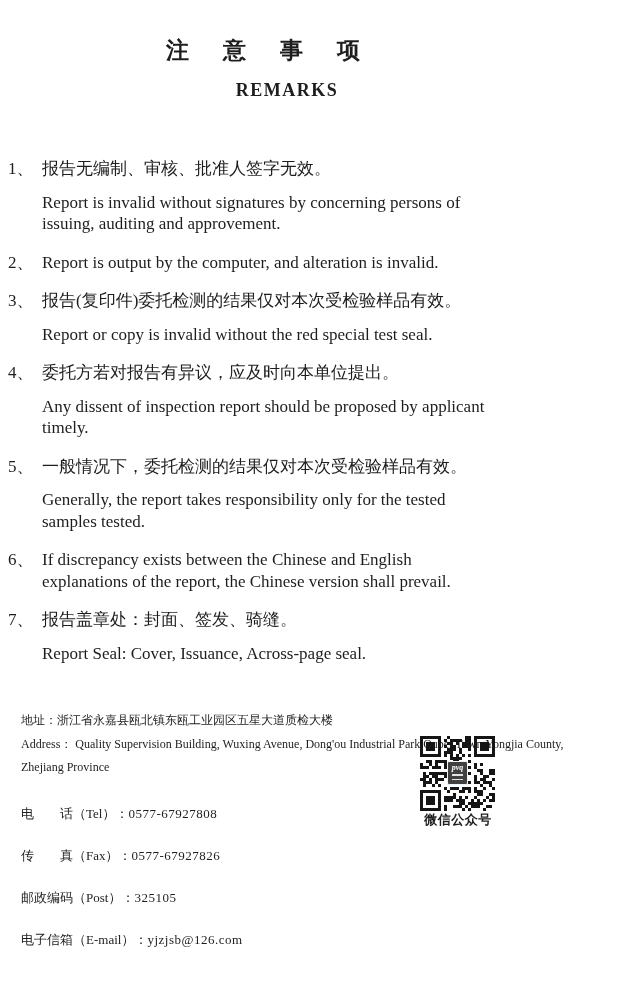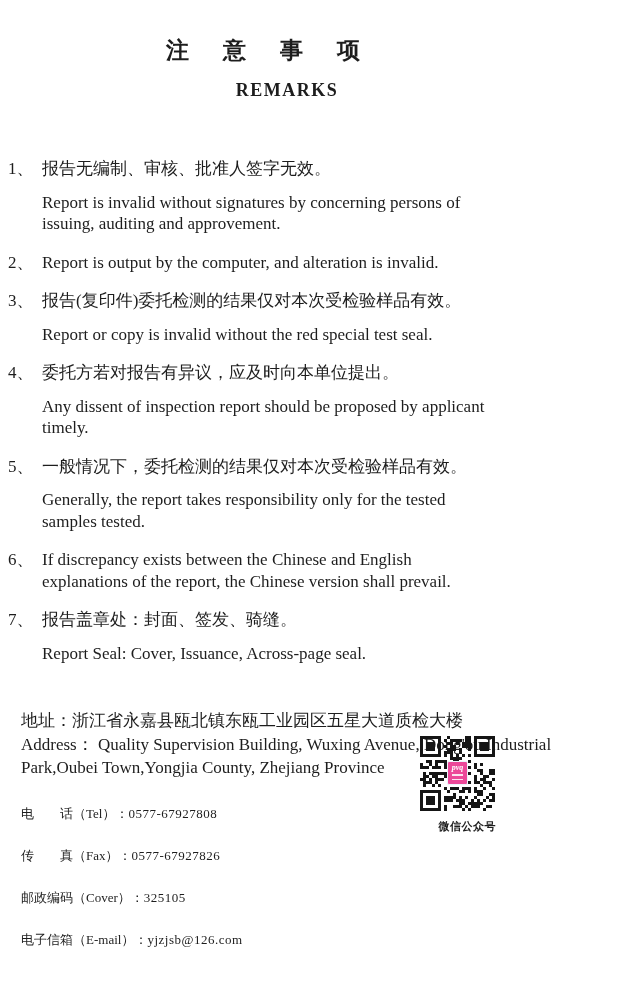--- a/index.html
+++ b/index.html
@@ -35,21 +35,21 @@
     margin-bottom: 17px;
     font-size: 17px; line-height: 21.5px;
   }
   .item .num { position: absolute; left: 8px; top: 0; }
   .item p { margin: 12px; }
 
   
   .address {
     margin: 45px 0 0 21px;
     width: 570px;
-    font-size: 17px; line-height: 23.5px;
+    font-size: 12px; line-height: 23.5px;
   }
 
   
   .contacts { margin: 23px 0 0 21px; }
   .contact-row { font-size: 13px; line-height: 21px; margin-bottom: 21px; white-space: nowrap; }
   .cvalue { letter-spacing: 0.5px; }
 
   
   .qr-block { position: absolute; left: 420px; top: 736px; width: 76px; }
   .qr-frame { position: relative; width: 75px; height: 75px; }
@@ -66,23 +66,23 @@
     overflow: hidden;
   }
   .qr-logo .logo-lines {
     display: block; margin: 1px auto 0 auto;
     width: 11px; height: 6px;
     border-top: 2px solid #ffffff;
     border-bottom: 1px solid #ffffff;
     opacity: 0.85;
   }
   .qr-caption {
-    margin-top: 8px;
-    font-size: 11px; font-weight: bold;
-    text-align: right; letter-spacing: 0.5px;
+    margin-top: 0;
+    font-size: 13px; font-weight: bold;
+    text-align: center; letter-spacing: 0.5px;
     white-space: nowrap;
   }
 </style>
 </head>
 <body>
 
 <div class="page">
 
   <header class="titles">
     <h1 class="title-zh">注意事项</h1>
@@ -131,21 +131,21 @@
   </div>
 
   <div class="contacts">
     <div class="contact-row">
       <span class="clabel">电　　话（Tel）：</span><span class="cvalue">0577-67927808</span>
     </div>
     <div class="contact-row">
       <span class="clabel">传　　真（Fax）：</span><span class="cvalue">0577-67927826</span>
     </div>
     <div class="contact-row">
-      <span class="clabel">邮政编码（Cover）：</span><span class="cvalue">325105</span>
+      <span class="clabel">邮政编码（Post）：</span><span class="cvalue">325105</span>
     </div>
     <div class="contact-row">
       <span class="clabel">电子信箱（E-mail）：</span><span class="cvalue">yjzjsb@126.com</span>
     </div>
   </div>
 
   <div class="qr-block">
     <div class="qr-frame">
       <svg id="qr-svg" width="75" height="75" viewBox="0 0 75 75" xmlns="http://www.w3.org/2000/svg">
           <g fill="#151515">
@@ -438,21 +438,21 @@
             <rect x="9" y="72" width="3" height="3"></rect>
             <rect x="12" y="72" width="3" height="3"></rect>
             <rect x="15" y="72" width="3" height="3"></rect>
             <rect x="18" y="72" width="3" height="3"></rect>
             <rect x="24" y="72" width="3" height="3"></rect>
             <rect x="42" y="72" width="3" height="3"></rect>
             <rect x="48" y="72" width="3" height="3"></rect>
             <rect x="63" y="72" width="3" height="3"></rect>
           </g>
         </svg>
-      <div class="qr-logo" style="background: #ec4899;">
+      <div class="qr-logo" style="background: #404040;">
         <span>pvq</span>
         <span class="logo-lines"></span>
       </div>
     </div>
     <div class="qr-caption">微信公众号</div>
   </div>
 
 </div>
 
 </body></html>

